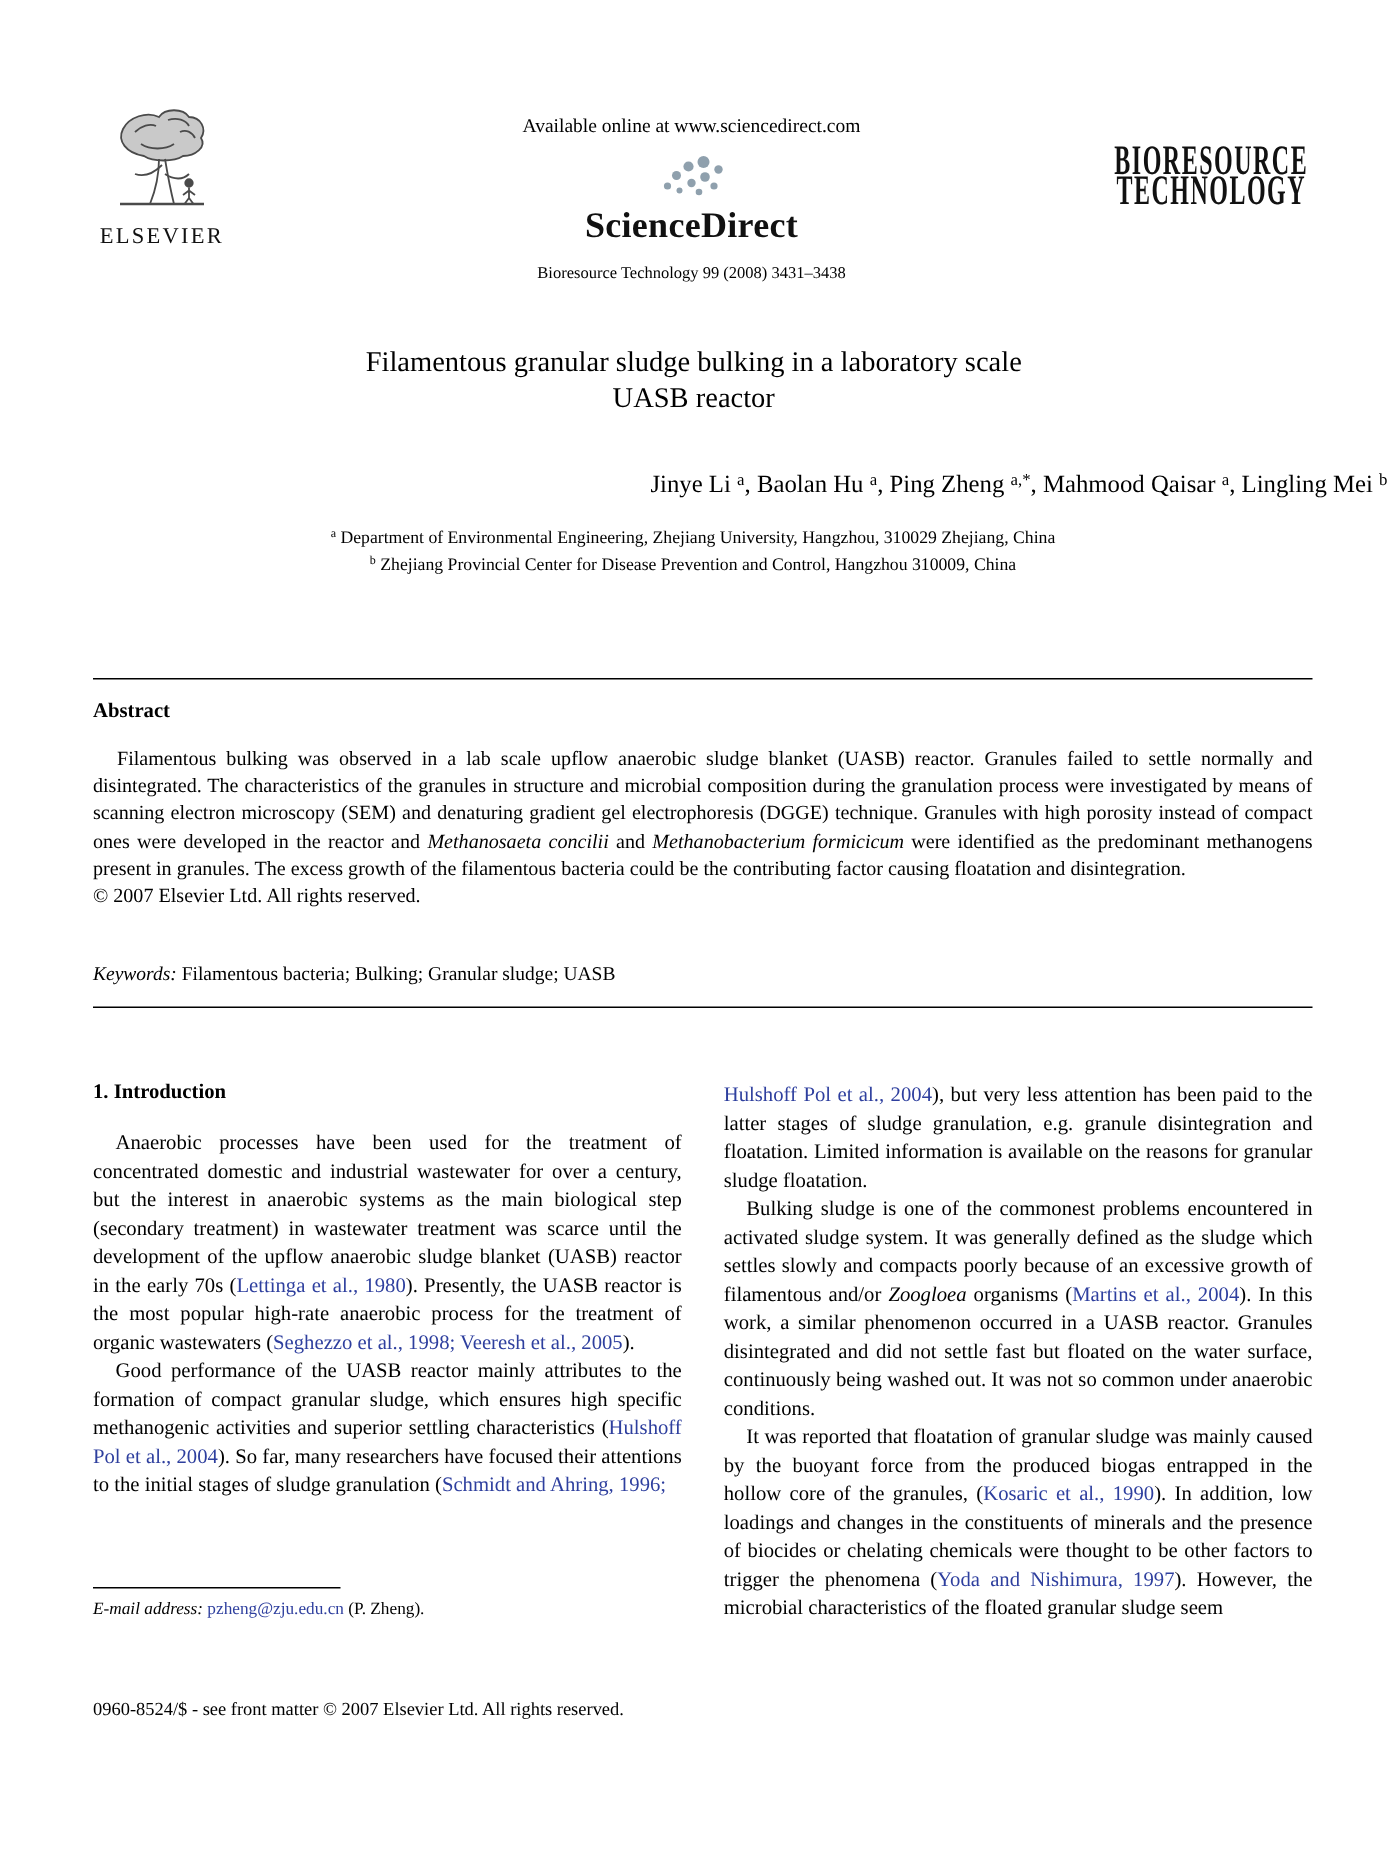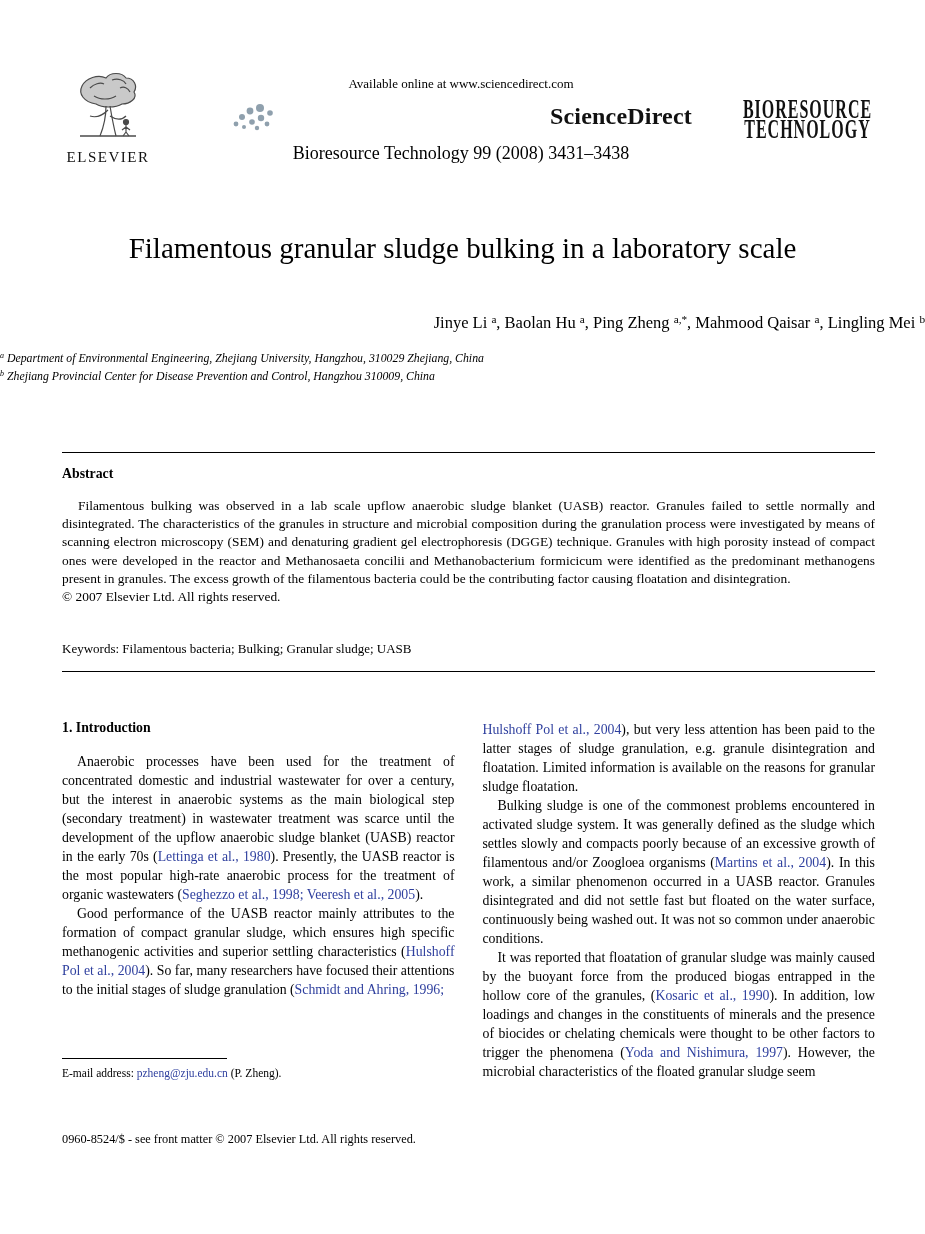--- a/index.html
+++ b/index.html
@@ -11,33 +11,33 @@
   }
   .page { position:relative; width:925px; height:1234px; overflow:hidden; background:#fff; }
   .abs { position:absolute; }
 
   
   .elsevier-block { left:58px; top:70px; width:100px; text-align:center; }
   .elsevier-word { margin-top:3px; font-size:15px; letter-spacing:1.5px; color:#111; }
 
   .header-center { left:230px; top:76px; width:462px; text-align:center; }
   .avail-online { font-size:13px; color:#000; }
-  .sd-row { margin-top:8px; display:flex; align-items:center; justify-content:space-between; gap:6px; }
+  .sd-row { margin-top:8px; display:flex; align-items:center; justify-content:center; gap:6px;flex-direction:column; }
   .sd-text { font-size:24px; font-weight:bold; color:#111; letter-spacing:0.2px; }
-  .journal-ref { margin-top:11px; font-size:18px; color:#000; }
+  .journal-ref { margin-top:11px; font-size:11px; color:#000; }
 
   .brand-box { left:740px; top:70px; width:135px; height:98px; display:flex; flex-direction:row; justify-content:space-between; }
   .brand-bar { height:5px; background:#111; }
   .brand-words { flex:1; display:flex; flex-direction:column; justify-content:center; gap:2px; }
   .brand-word { display:block; text-align:center; font-weight:bold; font-size:16px; letter-spacing:1px; transform:scaleY(1.75); transform-origin:center; color:#111; }
 
   
-  .title { left:0; right:0; top:230px; text-align:center; font-size:29px; font-weight:400; line-height:1.28; color:#000; }
+  .title { left:0; right:0; top:230px; text-align:center; font-size:19px; font-weight:400; line-height:1.28; color:#000; }
   .authors { left:0; right:0; top:313px; text-align:right; font-size:16.5px; }
-  .affils { left:0; right:1px; top:350px; font-size:11.8px; font-style:italic; line-height:16px; }
+  .affils { left:0; right:1px; top:350px; text-align:center; font-size:11.8px; line-height:16px; }
   .dates { left:0; right:0; top:390px; text-align:center; font-size:12.3px; line-height:17.5px; }
 
   .rule { left:62px; width:813px; border-top:1px solid #000; height:0; }
   .rule-1 { top:452px; }
   .rule-2 { top:671px; }
 
   
   .abstract-heading { left:62px; top:466px; font-size:13.8px; font-weight:bold; }
   .abstract-body { left:62px; top:497px; width:813px; font-size:13.4px; line-height:18.2px; text-align:justify; }
   .abstract-body p.first { text-indent:16px; }
@@ -52,21 +52,21 @@
   .indent { text-indent:15px; }
 
   
   .footnote { left:62px; top:1058px; width:392px; font-size:11.5px; line-height:15.5px; }
   .footnote-rule { width:165px; border-top:1px solid #000; margin-bottom:7px; }
   .footnote p.fn1 { text-indent:8px; }
   .footer-info { left:62px; top:1131px; font-size:12.3px; line-height:17.5px; }
 
   
   .seg-link { color:var(--link-color, #2e3f9e); cursor:pointer; }
-  .seg-italic { }
+  .seg-italic { font-style:italic; }
   .seg-sup { font-size:68%; position:relative; top:-0.45em; }
 </style>
 </head>
 <body>
 
 <div class="page">
 
   <div class="abs elsevier-block">
     <svg width="84" height="72" viewBox="0 0 84 72" aria-hidden="true">
       <g stroke="#4a4a4a" fill="none" stroke-width="1.2">
@@ -108,20 +108,21 @@
     <div class="brand-bar"></div>
     <div class="brand-words">
       <span class="brand-word">BIORESOURCE</span>
       <span class="brand-word">TECHNOLOGY</span>
     </div>
     <div class="brand-bar"></div>
   </div>
 
   <h1 class="abs title">
     <span style="display:block">Filamentous granular sludge bulking in a laboratory scale</span>
+    <span style="display:block">UASB reactor</span>
   </h1>
 
   <div class="abs authors"><span>Jinye Li </span><span class="seg-sup">a</span><span>, Baolan Hu </span><span class="seg-sup">a</span><span>, Ping Zheng </span><span class="seg-sup">a,*</span><span>, Mahmood Qaisar </span><span class="seg-sup">a</span><span>, Lingling Mei </span><span class="seg-sup">b</span></div>
 
   <div class="abs affils">
     <p><span class="seg-sup">a</span><span> Department of Environmental Engineering, Zhejiang University, Hangzhou, 310029 Zhejiang, China</span></p>
     <p><span class="seg-sup">b</span><span> Zhejiang Provincial Center for Disease Prevention and Control, Hangzhou 310009, China</span></p>
   </div>
 
 

